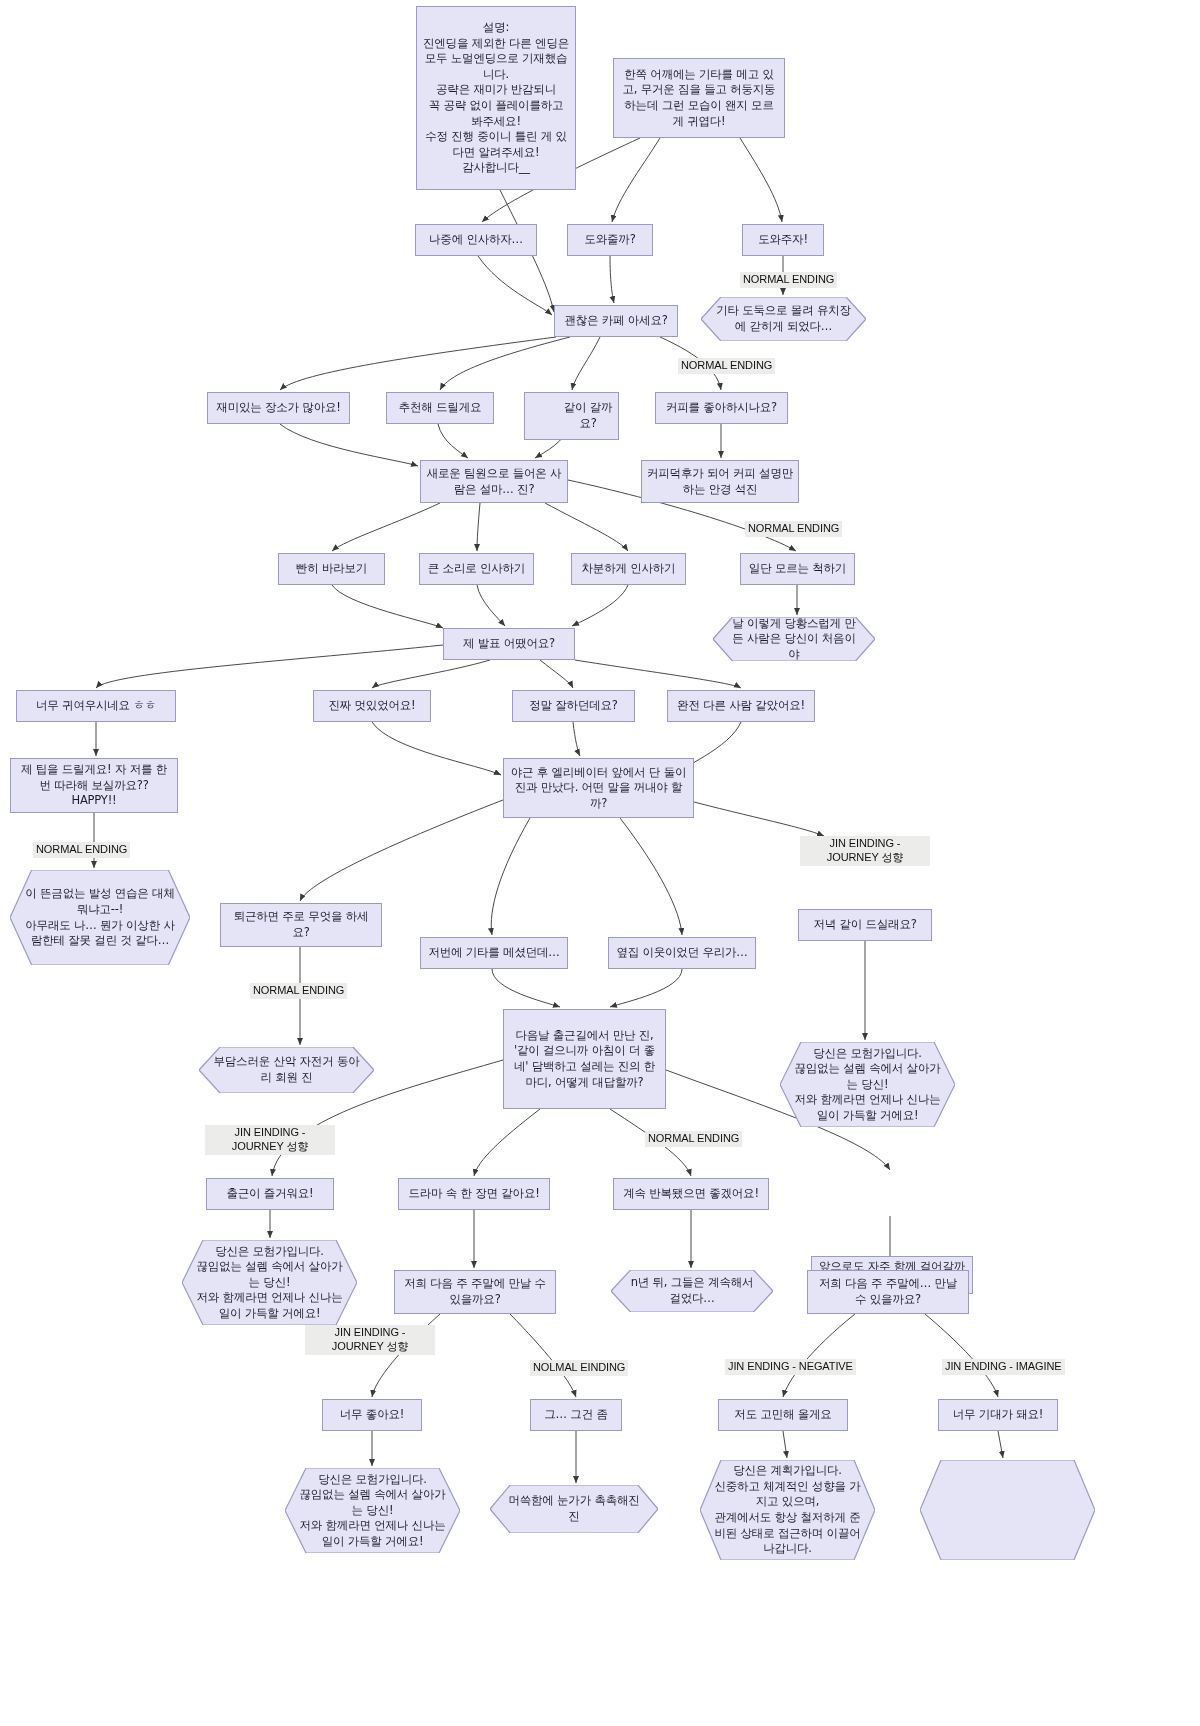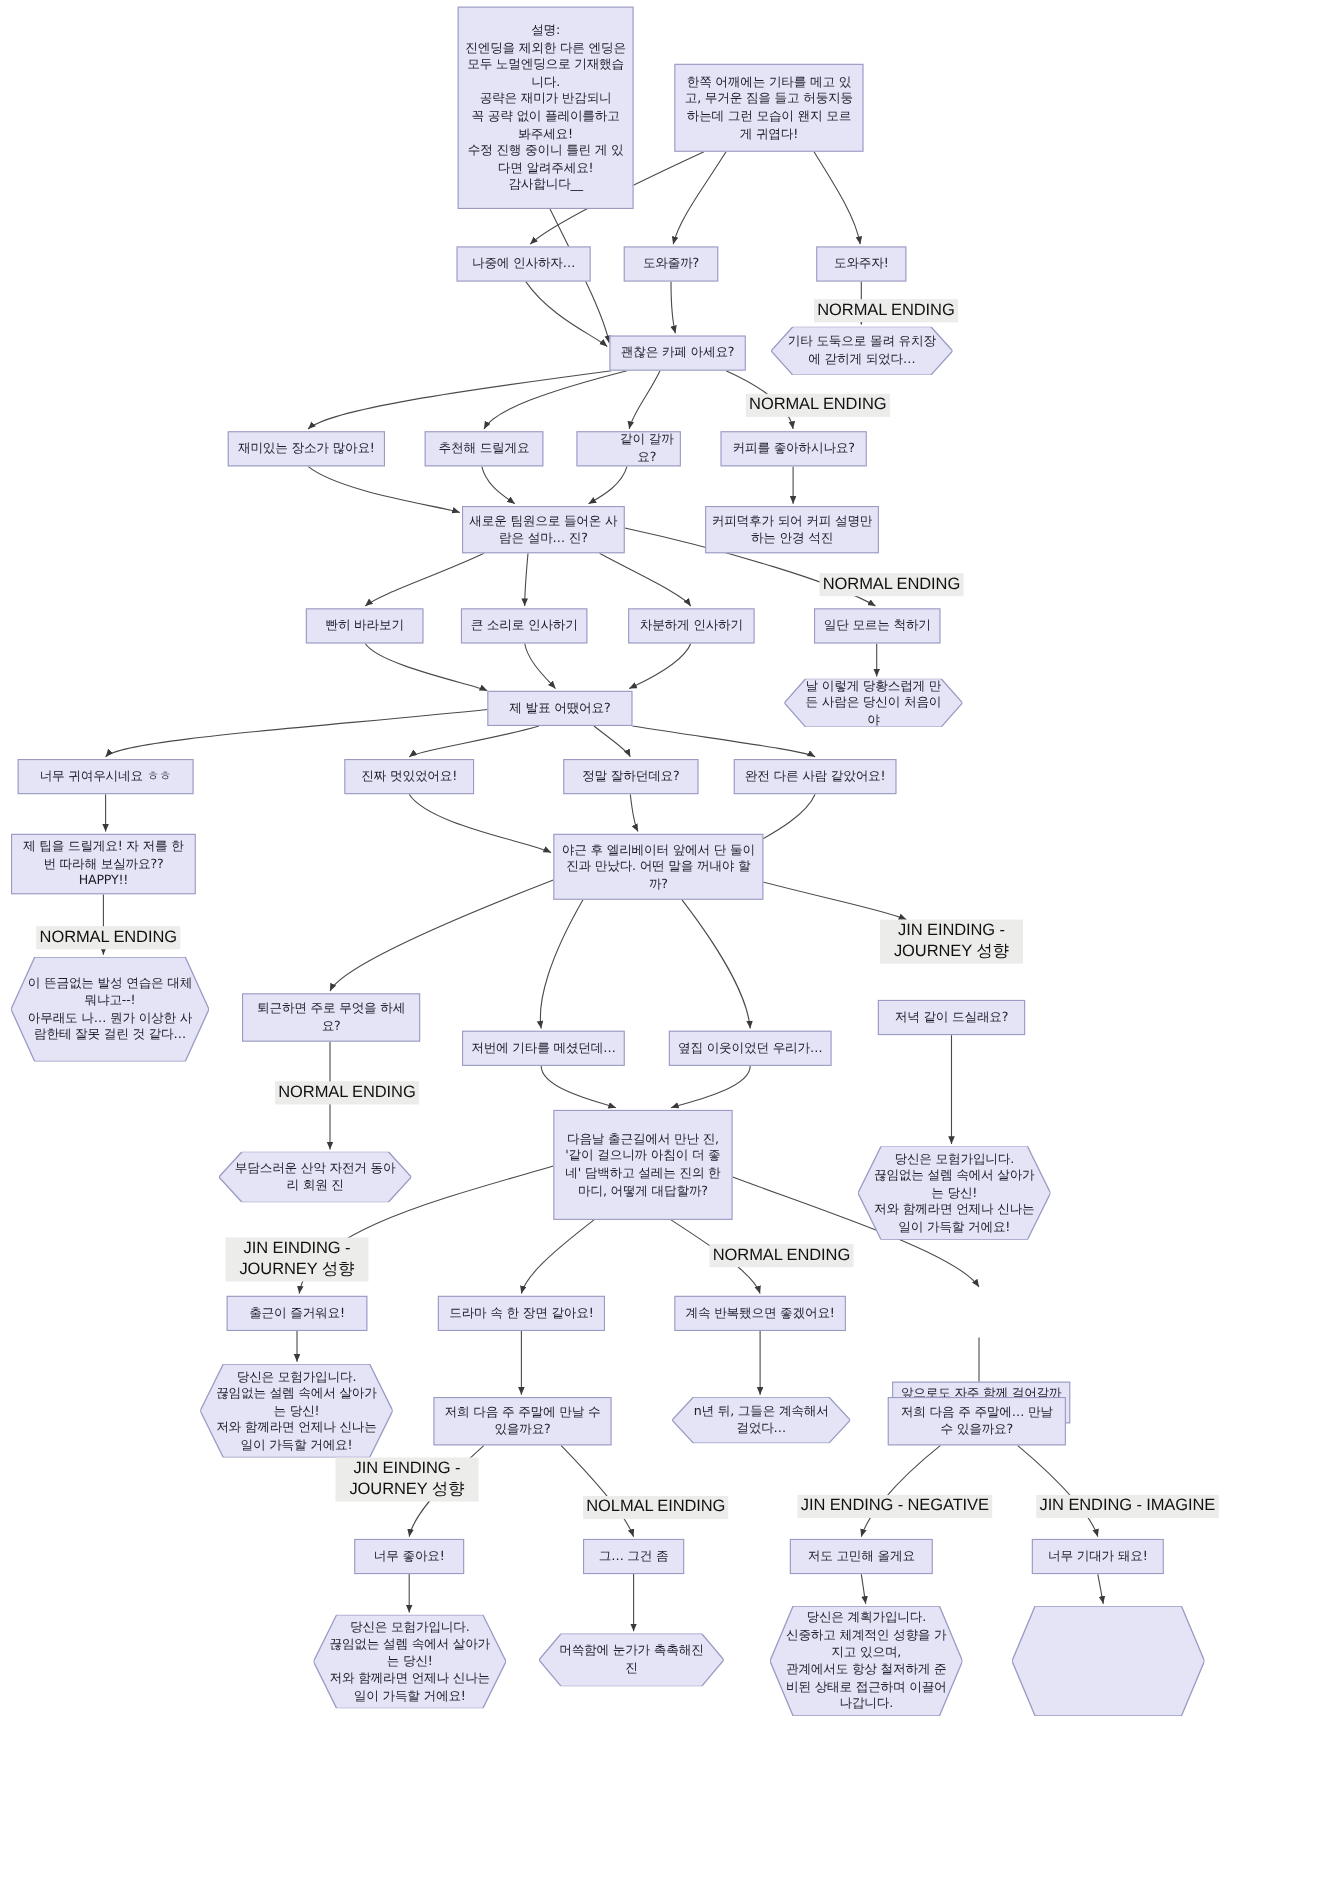--- a/index.html
+++ b/index.html
@@ -8,21 +8,21 @@
   svg.edges{position:absolute;left:0;top:0;width:1200px;height:1726px;pointer-events:none;}
   .node{position:absolute;box-sizing:border-box;background:#e4e4f6;border:1px solid #9a9ac4;
         display:flex;align-items:center;justify-content:center;text-align:center;
         font-size:11.5px;color:#1c1c28;line-height:1.35;padding:3px 5px;letter-spacing:-0.2px;}
   .hex{background:transparent;border:none;padding:0;}
   .hex .hexin{position:relative;width:100%;height:100%;display:flex;align-items:center;
         justify-content:center;text-align:center;}
   .hex svg.shape{position:absolute;left:0;top:0;width:100%;height:100%;}
   .hex .txt{position:relative;z-index:2;padding:2px 14px;font-size:11.5px;line-height:1.35;
         color:#1c1c28;letter-spacing:-0.2px;}
-  .elabel{position:absolute;background:#ececeb;color:#111;font-size:15px;
+  .elabel{position:absolute;background:#ececeb;color:#111;font-size:11px;
         padding:1px 3px;white-space:pre-line;text-align:center;line-height:1.25;
         letter-spacing:-0.1px;font-family:"Liberation Sans",sans-serif;}
   .wrap{white-space:pre-line;}
 </style>
 </head>
 <body>
 
 <div id="stage">
   <svg class="edges" viewBox="0 0 1200 1726">
     <defs>
@@ -121,21 +121,21 @@
       </div>
       <div class="node" style="left: 554px; top: 305px; width: 124px; height: 32px;">
         <div class="wrap">괜찮은 카페 아세요?</div>
       </div>
       <div class="node" style="left: 207px; top: 392px; width: 143px; height: 32px;">
         <div class="wrap">재미있는 장소가 많아요!</div>
       </div>
       <div class="node" style="left: 386px; top: 392px; width: 108px; height: 32px;">
         <div class="wrap">추천해 드릴게요</div>
       </div>
-      <div class="node" style="left: 524px; top: 392px; width: 95px; height: 32px; padding-left: 38px;">
+      <div class="node" style="left: 524px; top: 392px; width: 95px; height: 48px; padding-left: 38px;">
         <div class="wrap">같이 갈까요?</div>
       </div>
       <div class="node" style="left: 655px; top: 392px; width: 133px; height: 32px;">
         <div class="wrap">커피를 좋아하시나요?</div>
       </div>
       <div class="node" style="left: 420px; top: 460px; width: 148px; height: 43px;">
         <div class="wrap">새로운 팀원으로 들어온 사람은 설마… 진?</div>
       </div>
       <div class="node" style="left: 641px; top: 460px; width: 158px; height: 43px; align-items: center;">
         <div class="wrap">커피덕후가 되어 커피 설명만 하는 안경 석진</div>

